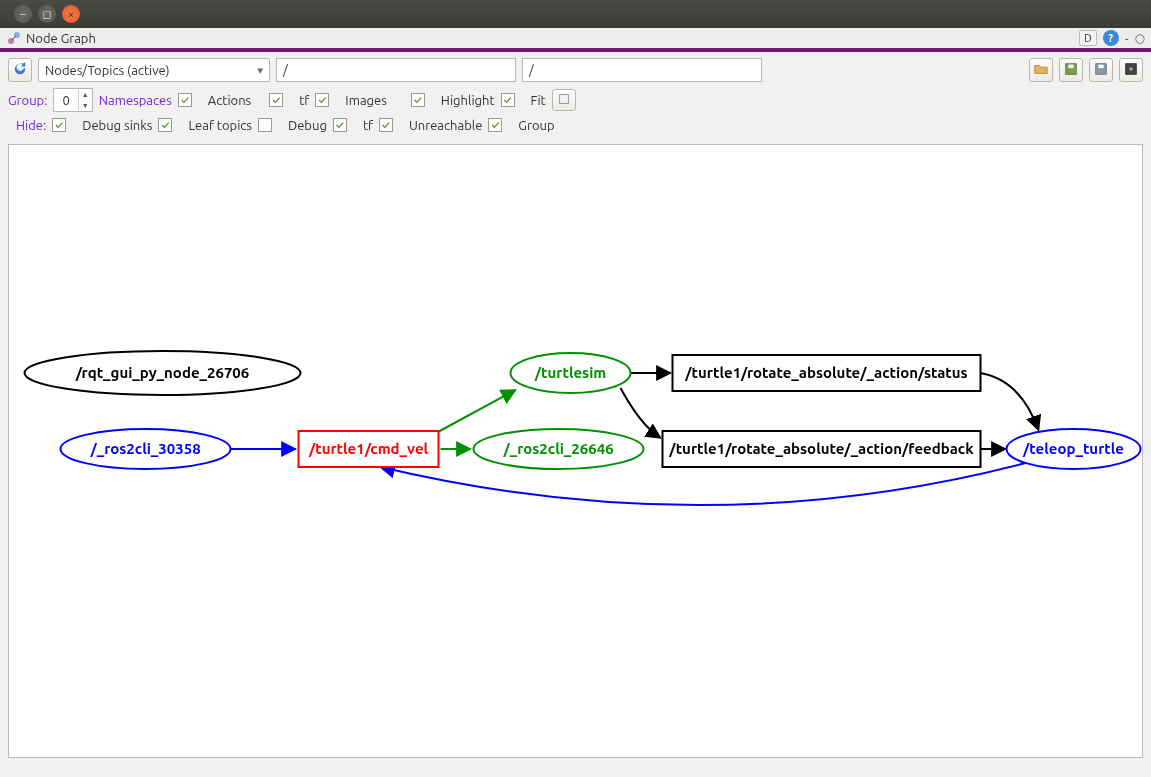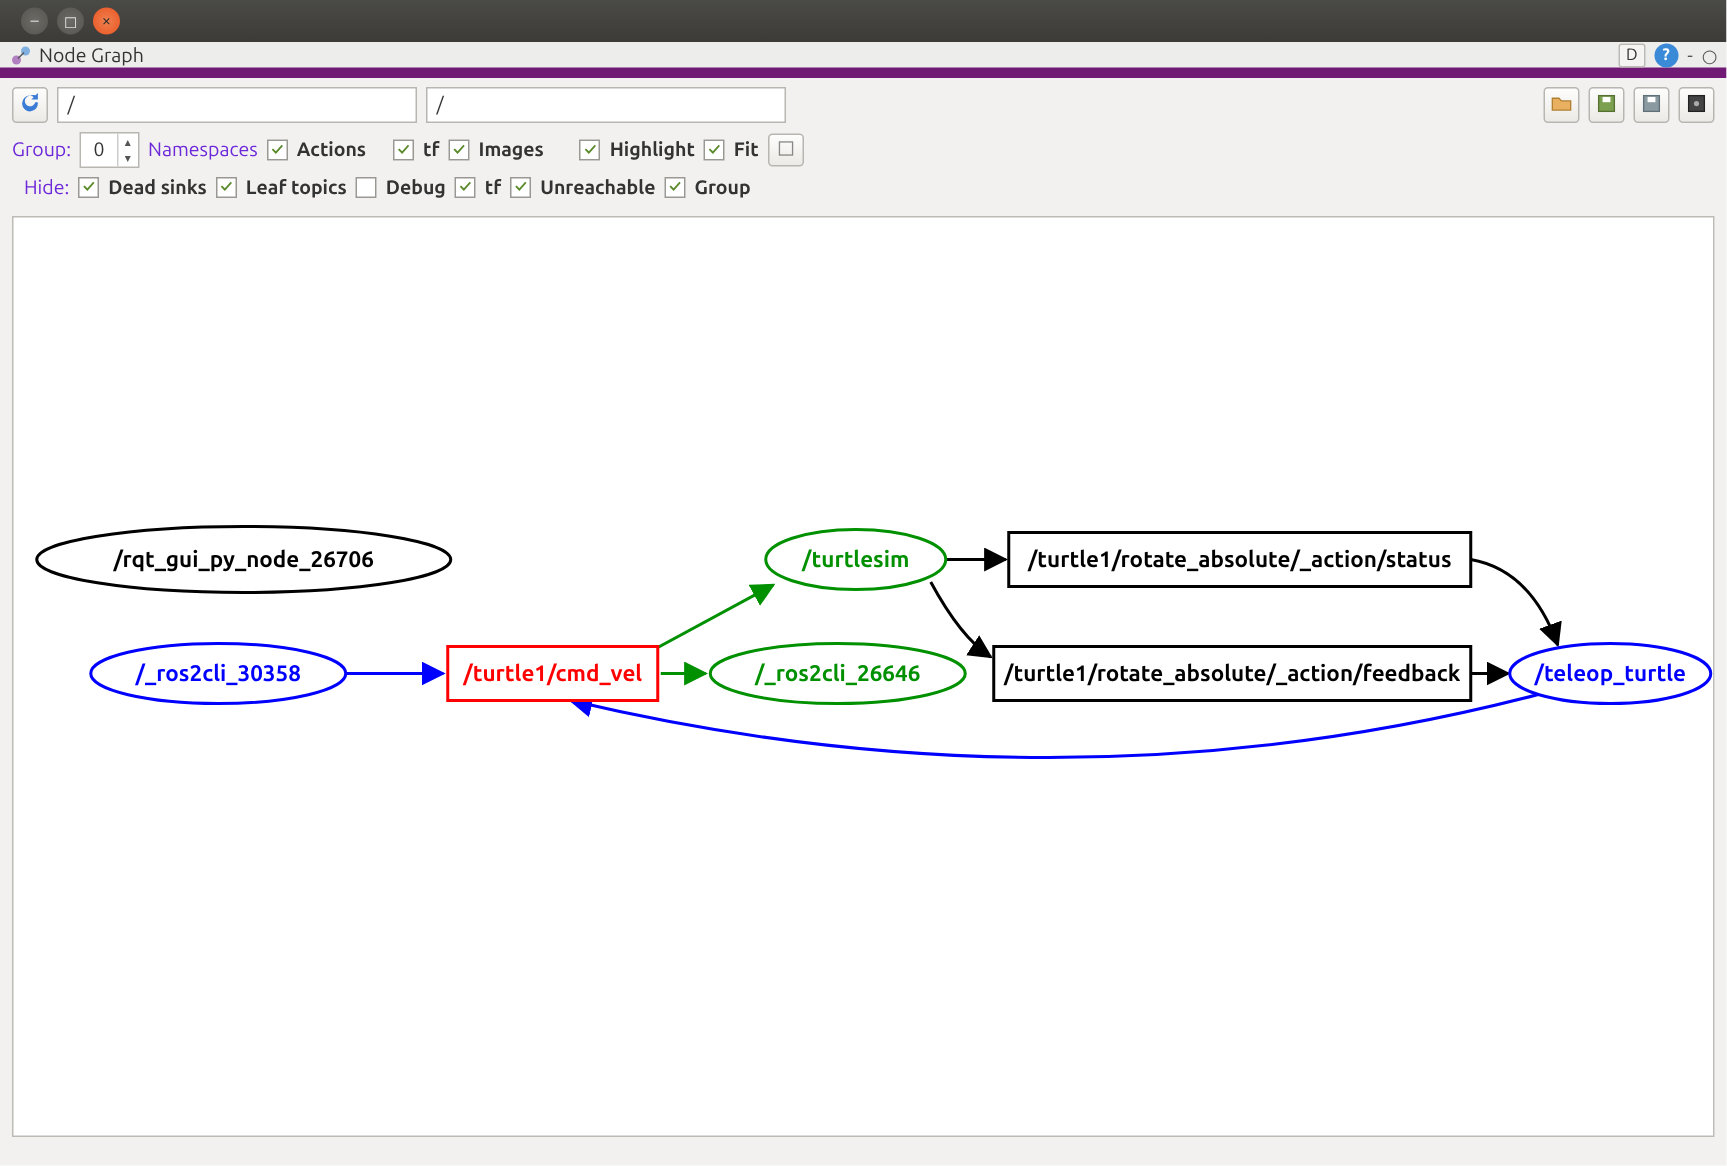--- a/index.html
+++ b/index.html
@@ -7,39 +7,39 @@
   body { background:#f2f1f0; width:1151px; height:777px; overflow:hidden; }
 
   
   .titlebar { height:28px; background:linear-gradient(#4a4a47,#3c3b37); color:#dfdbd2; display:flex; align-items:center; padding:0 8px; }
   .titlebar .title { flex:1; text-align:center; font-weight:bold; font-size:13px; }
   .winbtn { width:18px; height:18px; border-radius:50%; margin-left:6px; display:inline-flex; align-items:center; justify-content:center; font-size:11px; color:#2b2b28; }
   .winbtn.close { background:radial-gradient(#f08050,#e95420); }
   .winbtn.min, .winbtn.max { background:radial-gradient(#6c6b66,#55544f); color:#ddd; }
 
   
-  .pluginhead { height:24px; background:#ededec; border-bottom:7px solid #701a75; display:flex; align-items:center; padding:0 6px; }
+  .pluginhead { height:24px; background:#ededec; border-bottom:4px solid #701a75; display:flex; align-items:center; padding:0 6px; }
   .pluginhead .left { display:flex; align-items:center; gap:4px; }
   .pluginhead .right { margin-left:auto; display:flex; align-items:center; gap:6px; }
   .icon16 { width:16px; height:16px; display:inline-block; }
   .help-badge { width:16px;height:16px;border-radius:50%;background:#3a8ad8;color:#fff;display:inline-flex;align-items:center;justify-content:center;font-size:11px;font-weight:bold;}
   .d-btn { border:1px solid #bdbbb6; background:#f5f4f2; padding:0 4px; height:16px; line-height:14px; font-size:11px; border-radius:2px; }
 
   
   .toolbar { display:flex; align-items:center; gap:6px; padding:6px 8px; }
   .btn { height:24px; min-width:24px; border:1px solid #b8b6b1; border-radius:3px; background:linear-gradient(#fdfdfc,#eceae6); display:inline-flex; align-items:center; justify-content:center; padding:0 4px; }
   .btn svg { width:14px; height:14px; }
   .select { height:24px; border:1px solid #b8b6b1; background:#fff; border-radius:2px; padding:0 20px 0 6px; display:inline-flex; align-items:center; position:relative; min-width:232px; }
   .select::after { content:"▾"; position:absolute; right:6px; color:#666; font-size:11px; }
   .txt { height:24px; border:1px solid #b8b6b1; background:#fff; padding:0 6px; display:inline-flex; align-items:center; min-width:240px; }
   .spin { display:inline-flex; align-items:center; border:1px solid #b8b6b1; background:#fff; height:24px; }
   .spin .val { padding:0 8px; }
   .spin .arrows { width:14px; display:flex; flex-direction:column; border-left:1px solid #ccc;}
   .spin .arrows span { height:11px; font-size:8px; line-height:11px; text-align:center; color:#555; }
-  .chk { display:inline-flex; gap:6px;font-weight:bold; }
+  .chk { display:inline-flex; gap:16px; }
   .chk .box { width:14px; height:14px; border:1px solid #9a9893; background:#fff; display:inline-flex; align-items:center; justify-content:center; font-size:11px; color:#6c4; }
   .chk .box.checked::before { content:"✓"; color:#5a8a2a; font-weight:bold; }
   .lbl { color:#6d28d9; }
   .toolbar .spacer { flex:1; }
   .tool-icons { display:flex; gap:6px; }
 
   
   .canvas-wrap { margin:6px 8px 8px 8px; border:1px solid #bdbbb6; background:#fff; height:614px; position:relative; }
   svg.graph { width:100%; height:100%; }
   .node-ellipse { fill:#fff; stroke-width:2; }
@@ -76,20 +76,23 @@
 </div>
 
 <div class="toolbar">
   <div class="btn">
     <span>
       <svg viewBox="0 0 16 16">
           <path d="M8 2a6 6 0 1 0 5.9 5H12a4 4 0 1 1-1.2-3.8L9 5h5V0l-1.8 1.8A6 6 0 0 0 8 2z" fill="#3a7bd5"></path>
         </svg>
     </span>
   </div>
+  <div class="select">
+    <span>Nodes/Topics (active)</span>
+  </div>
   <div class="txt">
     <span>/</span>
   </div>
   <div class="txt">
     <span>/</span>
   </div>
   <div class="spacer"></div>
   <div class="tool-icons">
     <div class="btn">
         <span><svg viewBox="0 0 16 16">
@@ -153,21 +156,21 @@
     <span><svg viewBox="0 0 16 16">
           <rect x="3" y="3" width="10" height="10" fill="none" stroke="#888"></rect>
         </svg></span>
   </div>
 </div>
 
 <div class="toolbar" style="padding-top:0;padding-left:16px;">
   <span class="lbl">Hide:</span>
   <label class="chk">
       <span class="box checked"></span>
-      <span>Dead sinks</span>
+      <span>Debug sinks</span>
     </label>
   <label class="chk">
       <span class="box checked"></span>
       <span>Leaf topics</span>
     </label>
   <label class="chk">
       <span class="box"></span>
       <span>Debug</span>
     </label>
   <label class="chk">

